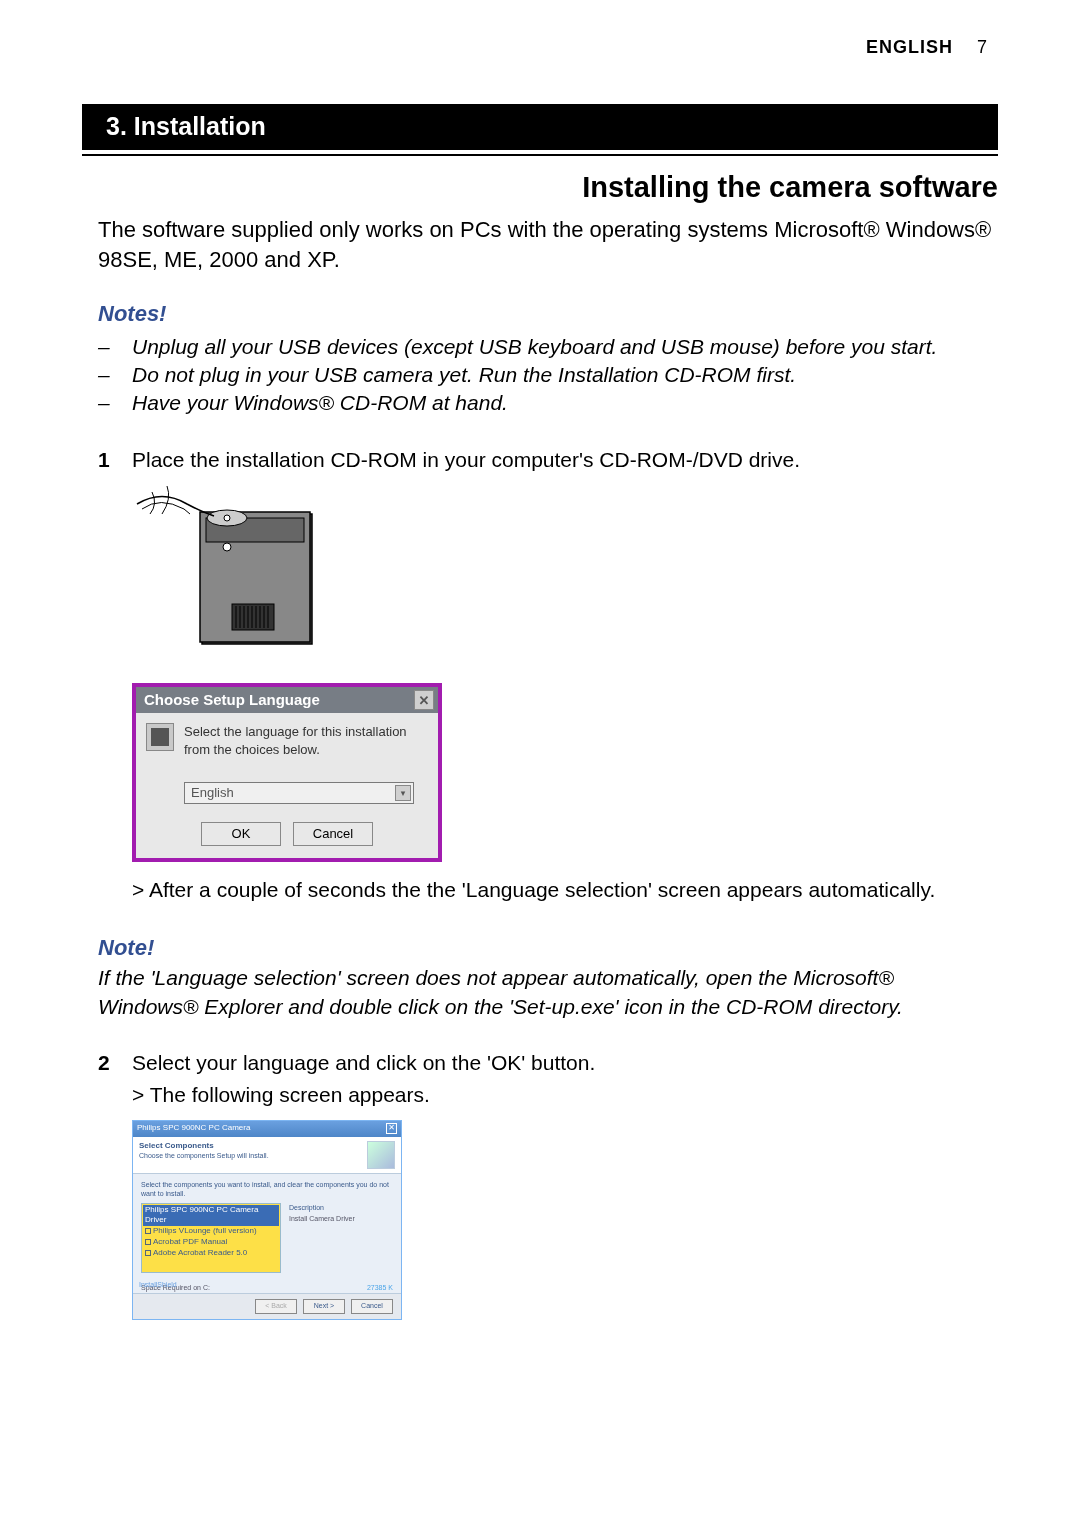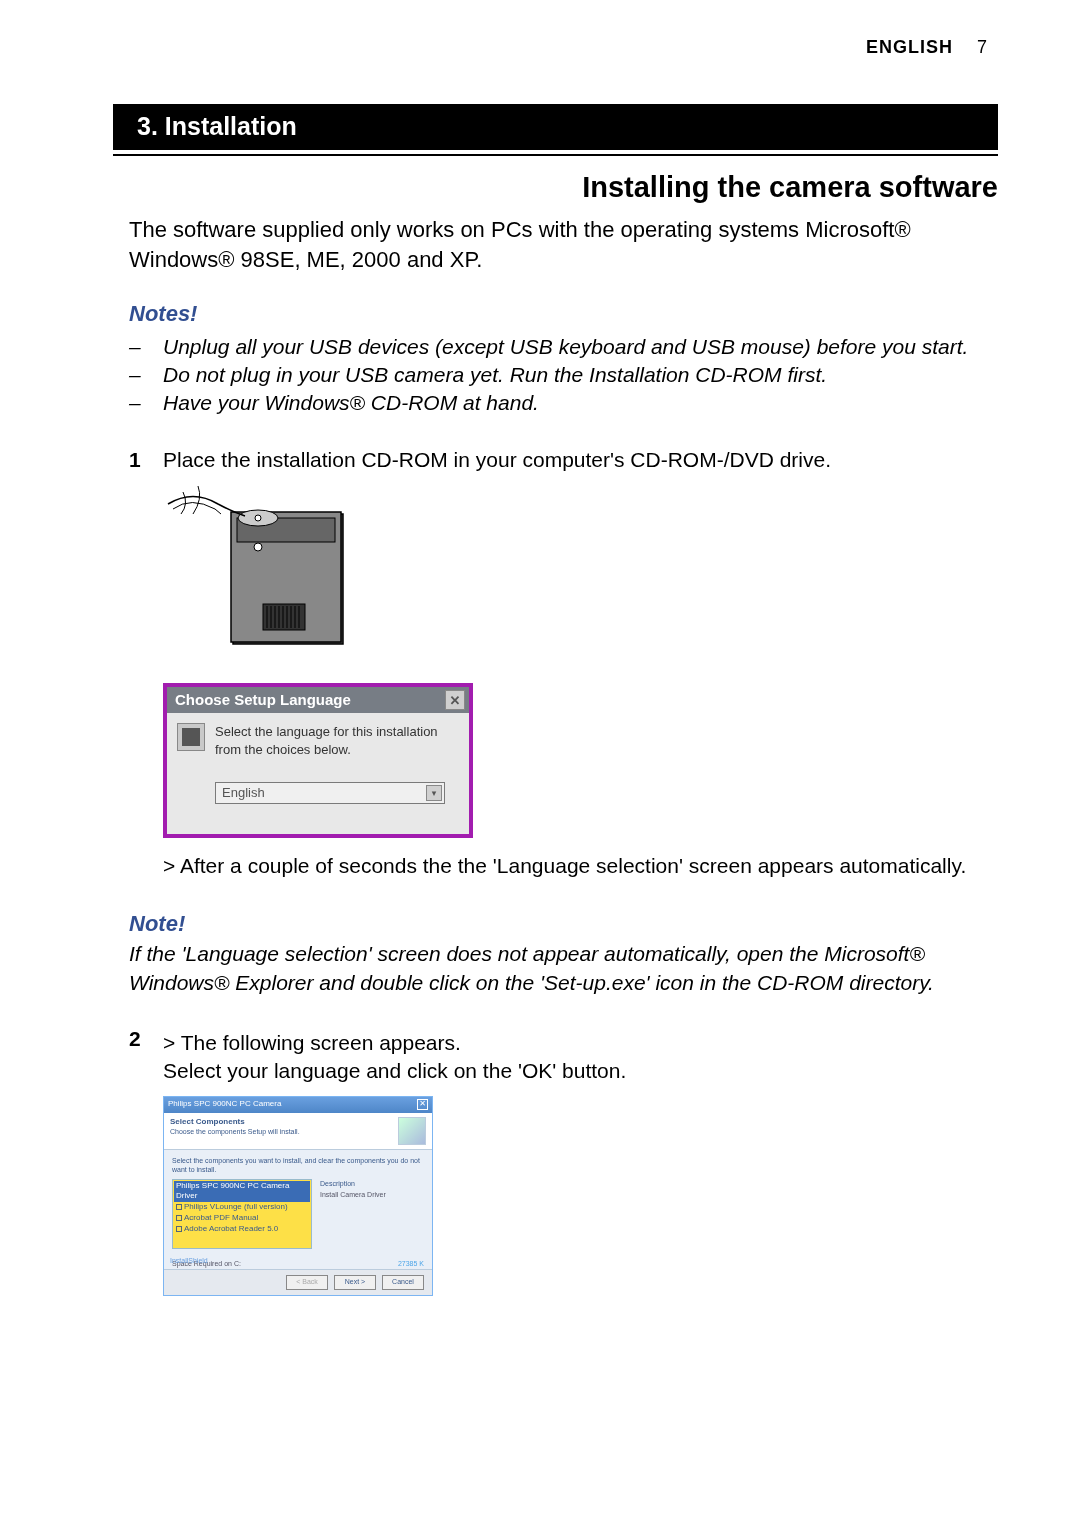--- a/index.html
+++ b/index.html
@@ -8,21 +8,20 @@
       font-family: Arial, sans-serif;
       width: 1080px;
       height: 1527px;
       position: relative;
       color: #000;
       font-size: 20px;
       line-height: 1.35;
     }
     .page {
       padding: 35px 82px 0 82px;
-      margin-left: 31px;
     }
     .page-header {
       text-align: right;
       letter-spacing: 1px;
       font-size: 18px;
       padding-right: 10px;
       margin-bottom: 45px;
     }
     .page-header .lang {
       font-weight: bold;
@@ -364,33 +363,37 @@
     </div>
     <div class="content">
       <div class="row1">
         <div class="dicon"></div>
         <div class="dtext">Select the language for this installation from the choices below.</div>
       </div>
       <div class="select">
         <span>English</span>
         <div class="dd">▾</div>
       </div>
+      <div class="btns">
+        <div class="btn">OK</div>
+        <div class="btn">Cancel</div>
+      </div>
     </div>
   </div>
 
   <div class="caption">&gt; After a couple of seconds the the 'Language selection' screen appears automatically.</div>
 
   <div class="note-heading-single">Note!</div>
   <div class="note-body">If the 'Language selection' screen does not appear automatically, open the Microsoft® Windows® Explorer and double click on the 'Set-up.exe' icon in the CD-ROM directory.</div>
 
   <div class="step">
     <div class="step-num">2</div>
     <div class="step-text">
+      <div>Select your language and click on the 'OK' button.</div>
       <div style="margin-top:4px">&gt; The following screen appears.</div>
-      <div>Select your language and click on the 'OK' button.</div>
     </div>
   </div>
 
   <div class="dialog-comp">
     <div class="tbar">
       <span>Philips SPC 900NC PC Camera</span>
       <div class="tclose">✕</div>
     </div>
     <div class="hdr">
       <div class="lines">

